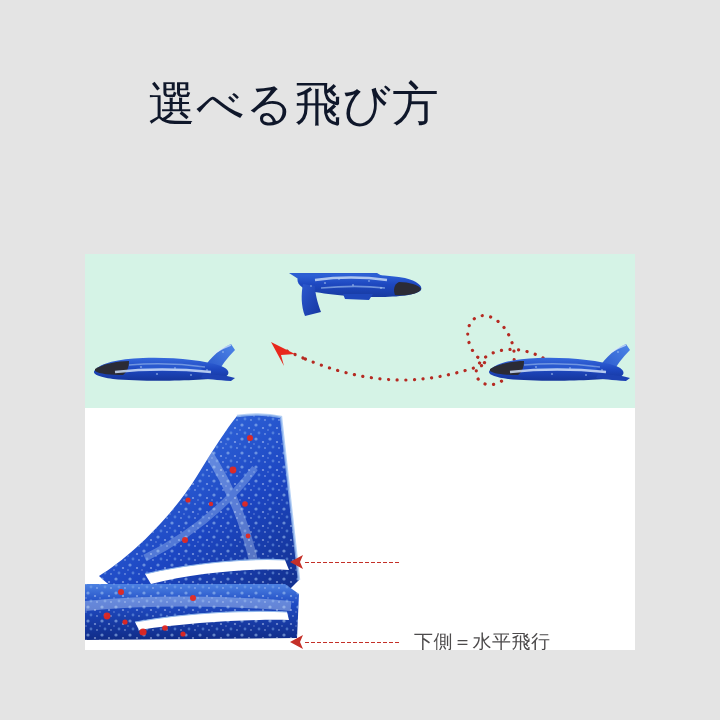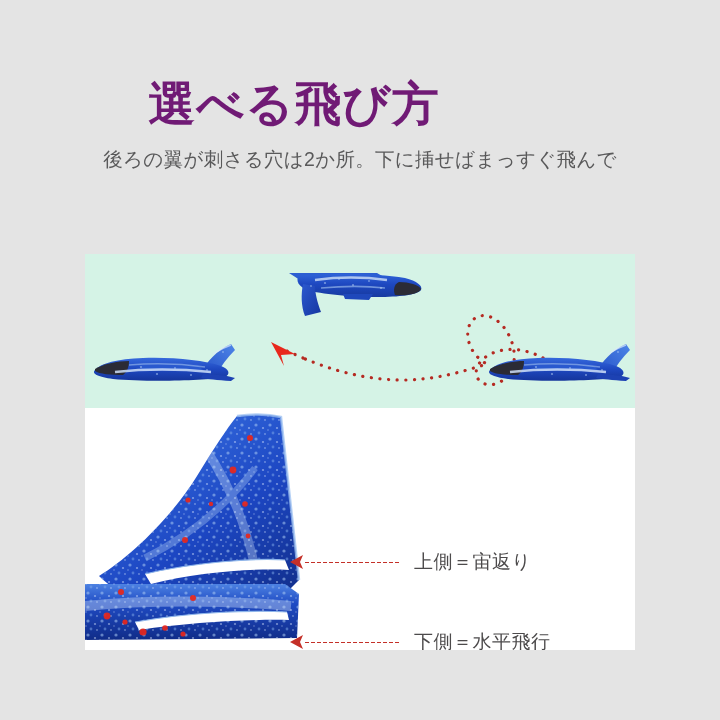--- a/index.html
+++ b/index.html
@@ -16,22 +16,22 @@
   }
 
   
   #page-title {
     position: absolute;
     left: 0;
     top: 47px;
     width: 588px;
     text-align: center;
     font-size: 47px;
-    font-weight: bold;
-    color: #701a75;
+    font-weight: normal;
+    color: #0f172a;
     letter-spacing: 1px;
     line-height: 1.1;
   }
 
   #subtitle {
     position: absolute;
     left: 0;
     top: 142px;
     width: 720px;
     text-align: center;
@@ -123,21 +123,20 @@
     white-space: nowrap;
     letter-spacing: 0.5px;
   }
 </style>
 </head>
 <body>
 
 <h1 id="page-title">選べる飛び方</h1>
 
 <div id="subtitle">
-  <span class="line">後ろの翼が刺さる穴は2か所。下に挿せばまっすぐ飛んで</span>
 </div>
 
 <div id="illustration-card">
 
   <div id="flight-panel">
 
     <svg id="trajectory" viewBox="0 0 320 100">
       <path d="M318,52 C300,42 278,40 262,50 C250,58 248,70 256,76
                C266,83 283,76 288,60 C293,43 283,20 268,12
                C256,6 245,12 243,24 C241,38 250,52 262,58
@@ -334,21 +333,20 @@
         <circle cx="126" cy="96" r="2.2"></circle>
       </g>
     </svg>
   </div>
 
   <div class="callout" id="callout-upper">
     <svg class="callout-arrow" viewBox="0 0 13 14">
       <polygon points="0,7 13,0 10,7 13,14" fill="#c43028"></polygon>
     </svg>
     <span class="callout-dots"></span>
-    <span class="callout-label">上側＝宙返り</span>
   </div>
 
   <div class="callout" id="callout-lower">
     <svg class="callout-arrow" viewBox="0 0 13 14">
       <polygon points="0,7 13,0 10,7 13,14" fill="#c43028"></polygon>
     </svg>
     <span class="callout-dots"></span>
     <span class="callout-label">下側＝水平飛行</span>
   </div>
 

